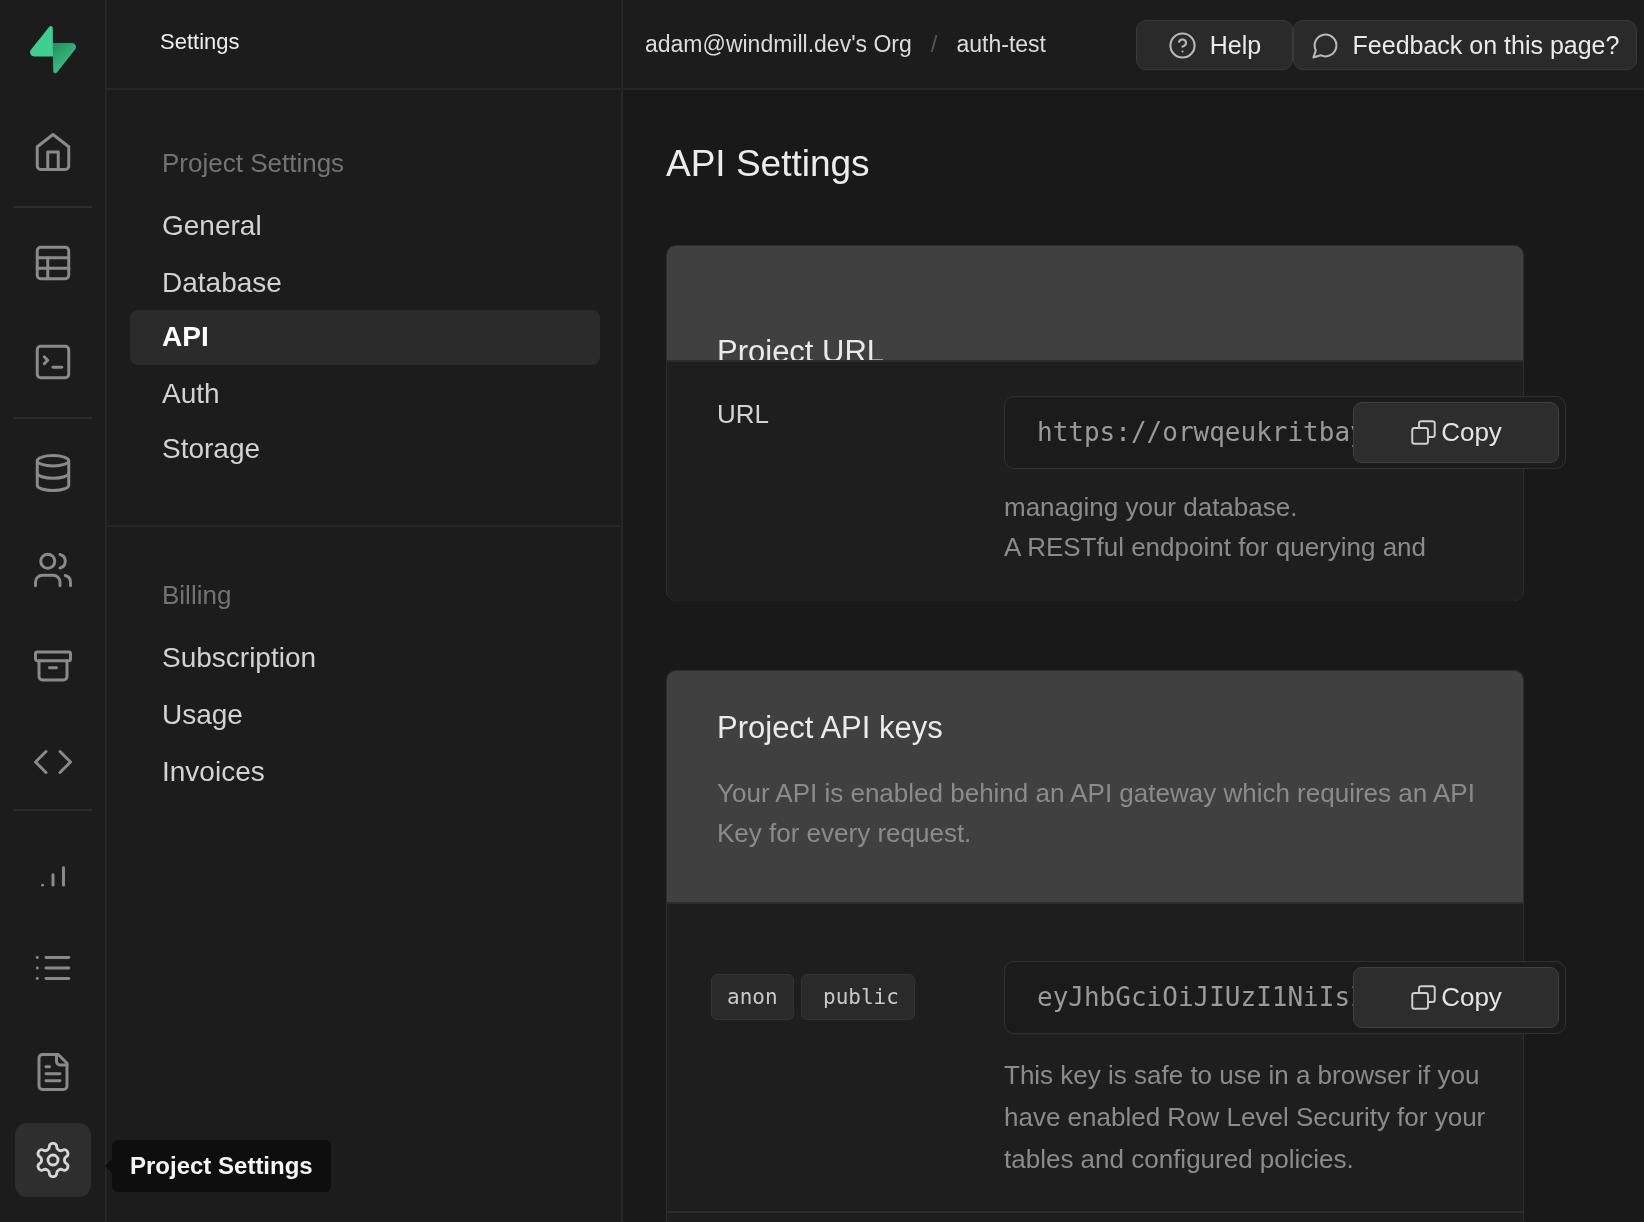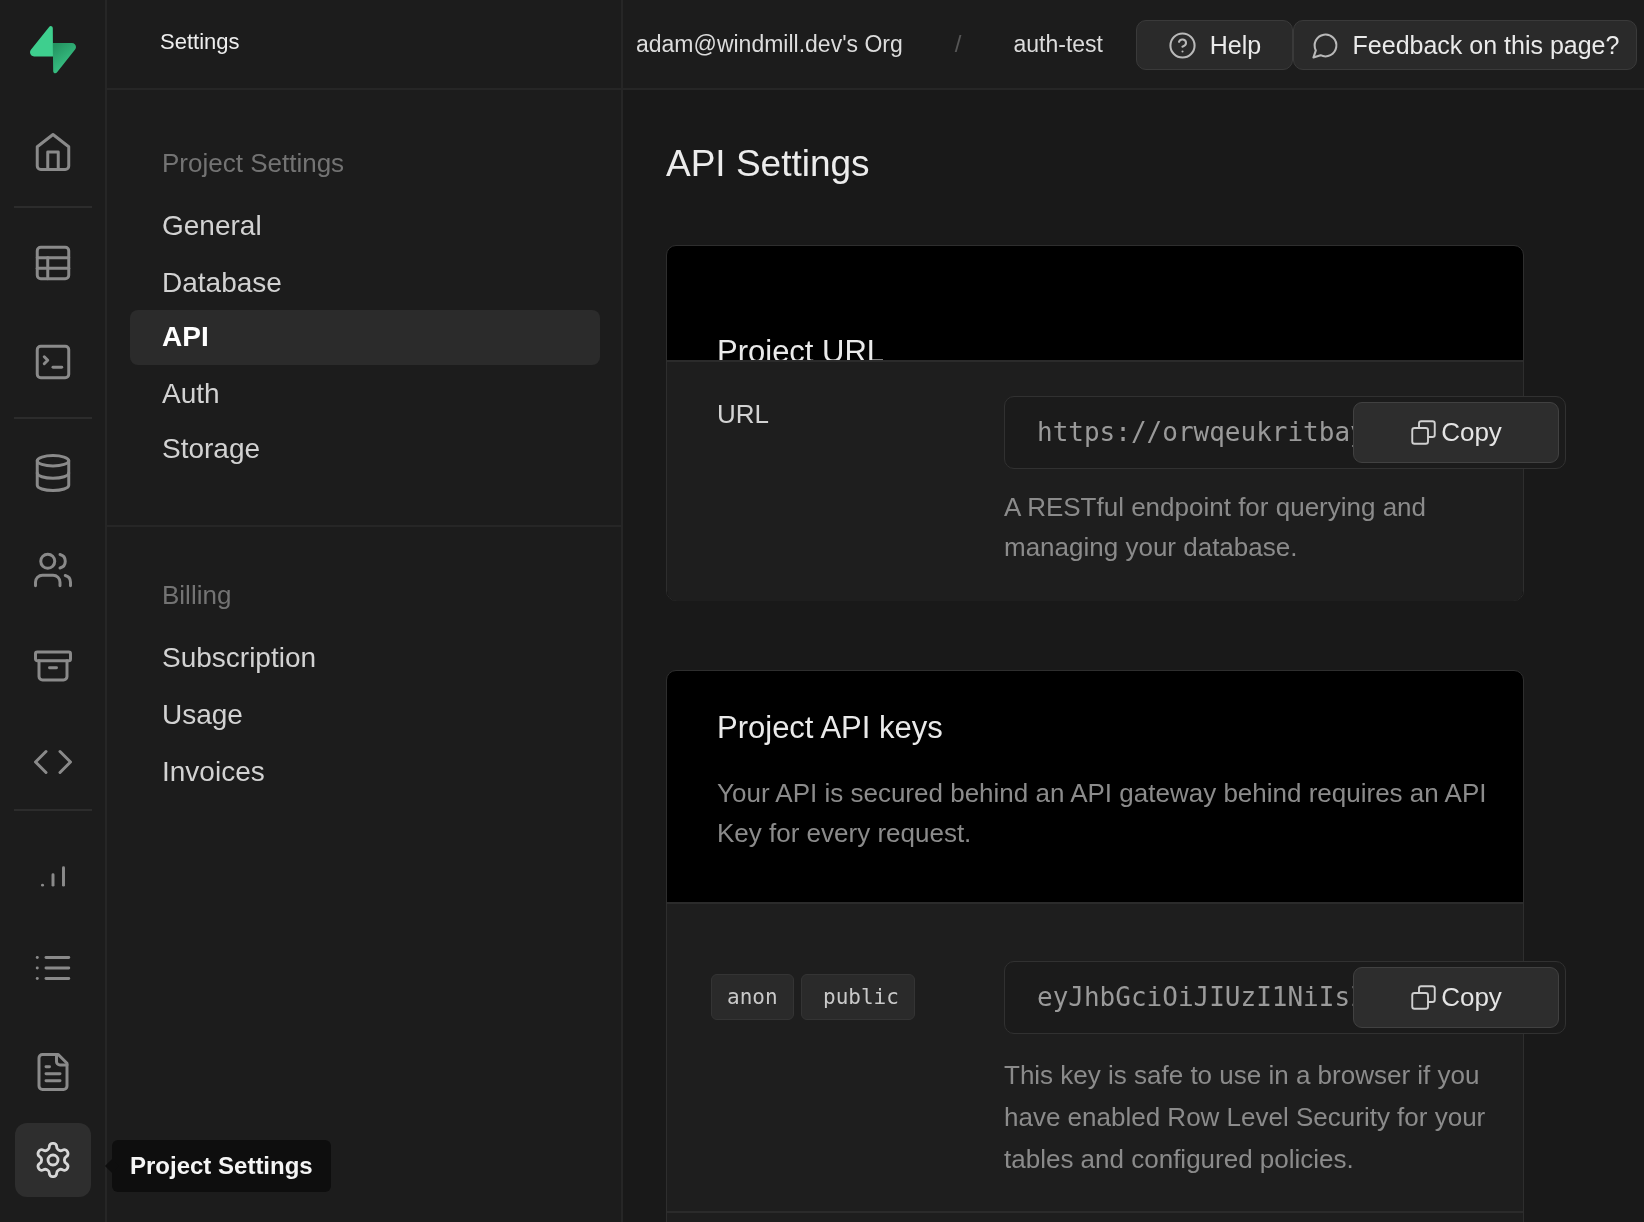--- a/index.html
+++ b/index.html
@@ -24,32 +24,32 @@
   .nav-header { position:absolute; left:0; top:0; width:100%; height:90px; border-bottom:2px solid #262626; }
   .nav-title { position:absolute; left:53px; top:29px; font-size:22px; color:#ededed; }
   .nav-heading { position:absolute; left:55px; height:36px; line-height:36px; font-size:26px; color:#737373; }
   .nav-item { position:absolute; left:55px; height:36px; line-height:36px; font-size:28px; color:#d2d2d2; cursor:pointer; white-space:nowrap; }
   .nav-sel-pill { position:absolute; left:23px; top:310px; width:470px; height:55px; background:#2b2b2b; border-radius:8px; }
   .nav-item.sel { font-weight:bold; color:#ffffff; }
   .nav-div { position:absolute; left:0; top:525px; width:100%; height:2px; background:#262626; }
 
   
   .topbar { position:absolute; left:623px; top:0; width:1021px; height:90px; background:#1c1c1c; border-bottom:2px solid #262626; }
-  .crumbs { position:absolute; left:13px; top:0; height:88px; display:flex; align-items:center; font-size:23px; color:#dcdcdc;gap:33px; }
+  .crumbs { position:absolute; left:22px; top:0; height:88px; display:flex; align-items:center; font-size:23px; color:#dcdcdc; }
   .crumb-sep { color:#565656; margin:0 19px; font-size:24px; }
   .tb-btn { position:absolute; top:20px; height:50px; background:#2a2a2a; border:1px solid #3a3a3a; border-radius:10px; display:flex; align-items:center; justify-content:center; gap:13px; font-size:25px; color:#eaeaea; cursor:pointer; }
   .tb-btn svg { width:29px; height:29px; color:#b9b9b9; }
   .btn-help { left:513px; width:157px; }
   .btn-feedback { left:670px; width:344px; }
 
   
   .main { position:absolute; left:623px; top:90px; width:1021px; height:1132px; background:#191919; }
   .page-title { position:absolute; left:43px; top:53px; font-size:37px; color:#ececec; }
 
-  .card { position:absolute; left:43px; width:858px; background:#000000; border:1px solid #2e2e2e; border-radius:10px; }
+  .card { position:absolute; left:43px; width:858px; background:#404040; border:1px solid #2e2e2e; border-radius:10px; }
   .card1 { top:155px; height:356px; }
   .card2 { top:580px; height:700px; }
   .card-title { position:absolute; left:50px; font-size:31px; color:#eaeaea; }
   .card-div { position:absolute; left:0; width:100%; height:2px; background:#2b2b2b; }
   .card-body { position:absolute; left:0; width:100%; background:#1e1e1e; border-radius:0 0 10px 10px; }
 
   .field { position:absolute; left:337px; width:562px; height:73px; background:#1b1b1b; border:1px solid #313131; border-radius:10px; overflow:hidden; }
   .field .mono { position:absolute; left:32px; top:0; height:71px; line-height:71px; font-family:"DejaVu Sans Mono", monospace; font-size:26px; color:#9a9a9a; white-space:nowrap; }
   .copy-btn { position:absolute; left:686px; width:206px; height:61px; background:#2d2d2d; border:1px solid #414141; border-radius:9px; display:flex; align-items:center; justify-content:center; gap:4px; font-size:26px; color:#e4e4e4; cursor:pointer; }
   .copy-btn svg { width:27px; height:27px; color:#d0d0d0; }
@@ -229,30 +229,30 @@
           <span class="mono">https://orwqeukritbayp</span>
         </div>
         <div class="copy-btn" style="top:40px">
           <svg viewBox="0 0 24 24" fill="none" stroke="currentColor" stroke-width="1.7" stroke-linecap="round" stroke-linejoin="round">
               <rect x="2" y="8" width="14" height="14" rx="2"></rect>
               <path d="M8 8V4c0-1.1.9-2 2-2h10c1.1 0 2 .9 2 2v10c0 1.1-.9 2-2 2h-4"></path>
             </svg>
           <span>Copy</span>
         </div>
         <div class="desc" style="top:125px">
+          <div>managing your database.</div>
           <div>A RESTful endpoint for querying and</div>
-          <div>managing your database.</div>
         </div>
       </div>
     </div>
 
     <div class="card card2">
       <div class="card-title" style="top:39px">Project API keys</div>
       <div class="intro">
-        <div>Your API is secured behind an API gateway behind requires an API</div>
+        <div>Your API is enabled behind an API gateway which requires an API</div>
         <div>Key for every request.</div>
       </div>
       <div class="card-div" style="top:231px"></div>
       <div class="card-body" style="top:233px; height:465px;">
         <div class="badge" style="left:44px; top:70px;">anon</div>
         <div class="badge" style="left:134px; top:70px;padding-left:21px;">public</div>
 
         <div class="field" style="top:57px">
           <span class="mono">eyJhbGciOiJIUzI1NiIsIn</span>
         </div>

